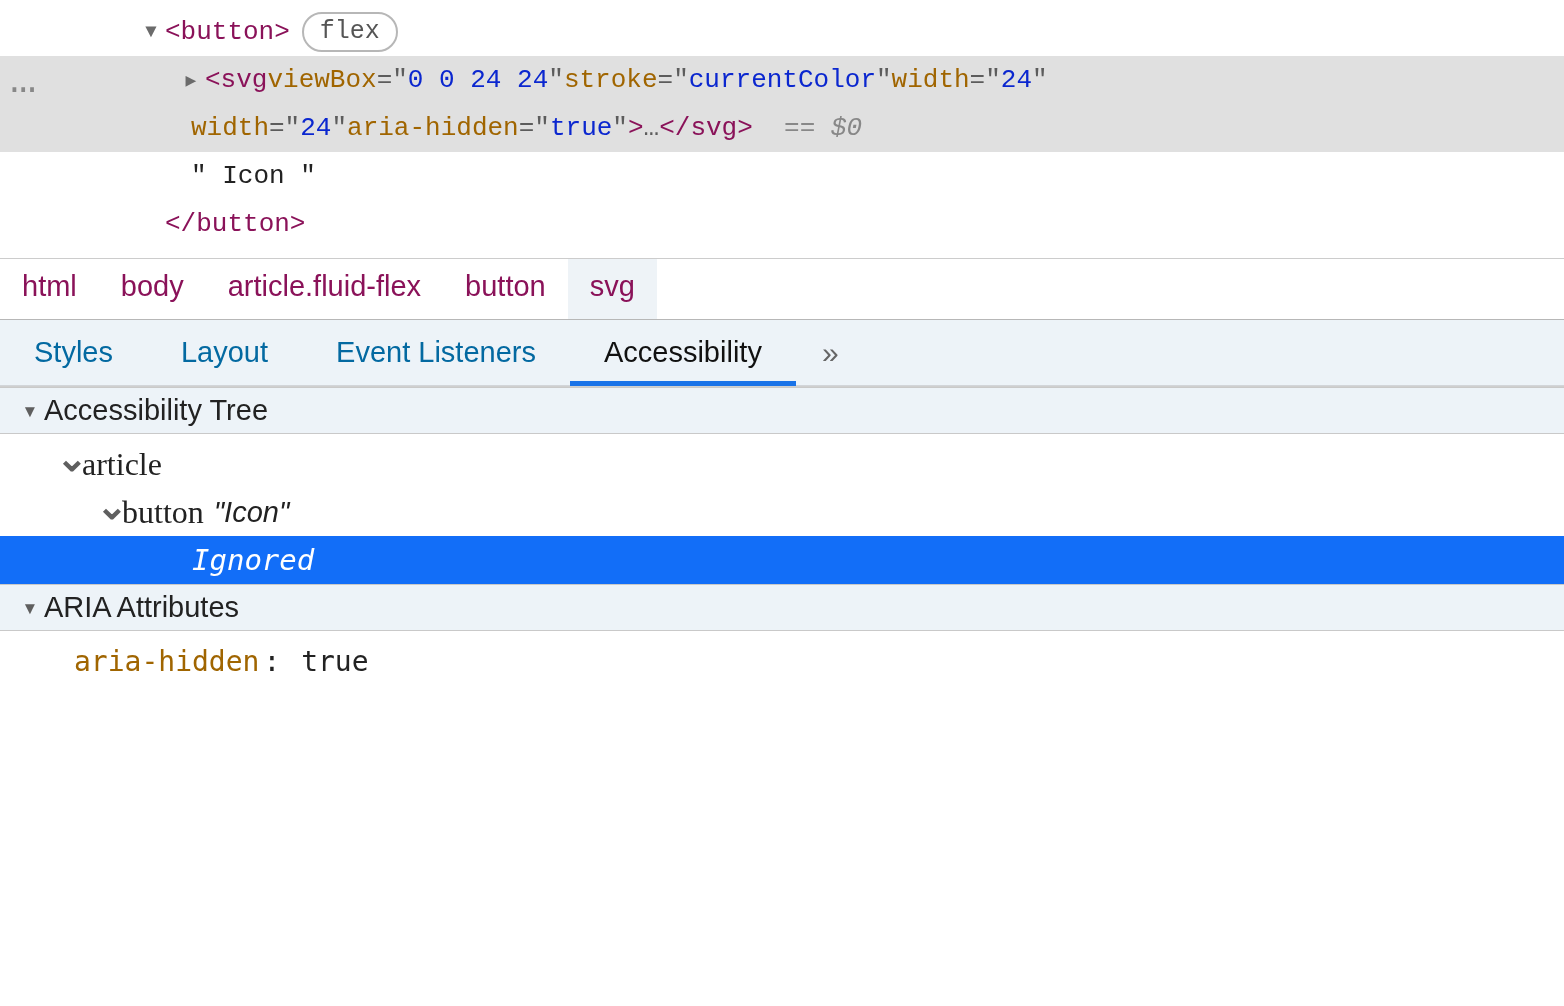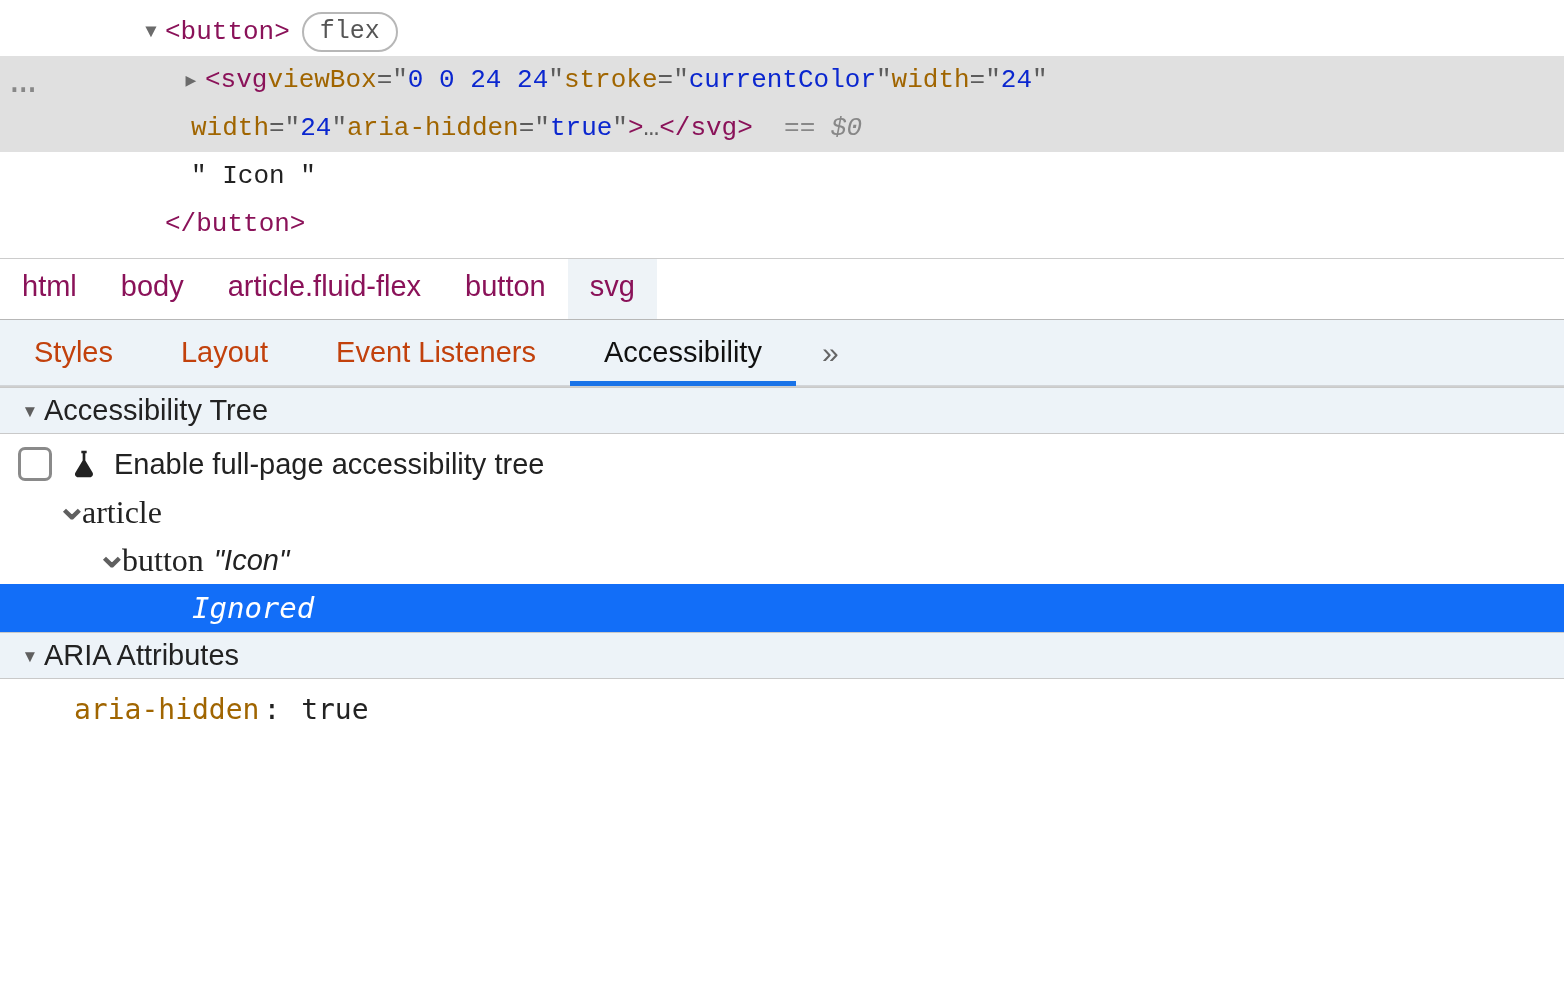--- a/index.html
+++ b/index.html
@@ -84,21 +84,21 @@
   .tab-strip {
     display: flex;
     align-items: center;
     border-top: 1px solid #b7b7b7;
     border-bottom: 1px solid #cfcfcf;
     background: #edf3f8;
     box-shadow: inset 0 -1px 0 #d2d5d9;
   }
   .tab {
     padding: 16px 34px 12px;
-    color: #c2410c;
+    color: #0369a1;
     font-size: 29px;
     cursor: pointer;
     border-bottom: 5px solid transparent;
   }
   .tab.active {
     color: #111;
     border-bottom-color: #1a73e8;
   }
   .tab.more { font-size: 30px; color: #666; letter-spacing: 4px; padding: 16px 26px 12px; line-height: 22px; }
 
@@ -259,29 +259,20 @@
   <div class="tab more">»</div>
 </div>
 
 <div class="section-header">
   <span class="twisty down"></span>
   <span>Accessibility Tree</span>
 </div>
 
 <div class="acc-body">
 
-  <div class="acc-row">
-    <span class="checkbox"></span>
-    <span class="flask-icon">
-      <svg viewBox="0 0 24 24" fill="#222">
-          <path d="M10 2h4v2h-1v5.3l5.4 9.1c.9 1.6-.2 3.6-2 3.6H7.6c-1.8 0-3-2-2-3.6L11 9.3V4h-1V2z"></path>
-        </svg>
-    </span>
-    <span>Enable full-page accessibility tree</span>
-  </div>
 
 
   <div class="acc-row" style="padding-left:56px">
     <span class="tw down"></span>
     <span class="acc-role">article</span>
   </div>
 
   <div class="acc-row" style="padding-left:96px">
     <span class="tw down"></span>
     <span class="acc-role">button</span>

